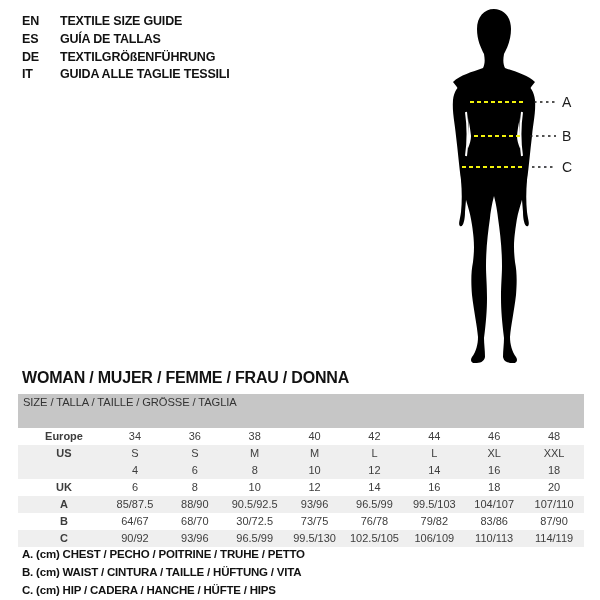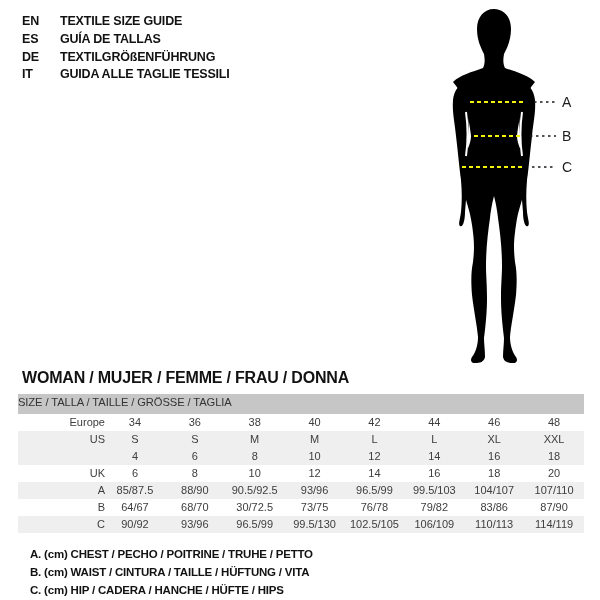--- a/index.html
+++ b/index.html
@@ -11,31 +11,31 @@
   .lang{display:flex;font-weight:bold;font-size:12.5px;line-height:17.8px;color:#121212;
         letter-spacing:-0.2px;}
   .lang .code{width:38px;}
 
   
   .figure{position:absolute;left:420px;top:0;width:180px;height:380px;}
 
   
   .section-title{position:absolute;left:22px;top:369px;font-weight:bold;font-size:16px;
                  color:#121212;letter-spacing:-0.2px;}
-  .legend{position:absolute;left:30px;top:545px;}
+  .legend{position:absolute;left:22px;top:545px;}
   .legend-line{font-weight:bold;font-size:11.5px;line-height:18px;color:#121212;
                letter-spacing:-0.2px;}
 
   
   .sizetable{position:absolute;left:18px;top:394px;width:566px;font-size:11px;color:#3d3d3d;}
-  .thead{background:#c6c6c6;height:20px;line-height:17px;color:#333;
+  .thead{background:#c6c6c6;height:34px;line-height:17px;padding-left:5px;color:#333;
          font-size:11.2px;letter-spacing:-0.1px;}
   .trow{display:flex;height:17px;line-height:17px;}
   .trow.shaded{background:#efefef;}
-  .tlabel{flex:0 0 82px;padding-left:5px;text-align:right;}
+  .tlabel{flex:0 0 82px;padding-left:5px;text-align:center;font-weight:bold;}
   .tcell{flex:1;text-align:center;}
 </style>
 </head>
 <body>
 
 <div class="canvas">
 
   <div class="langs">
     <div class="lang">
       <span class="code">EN</span>

